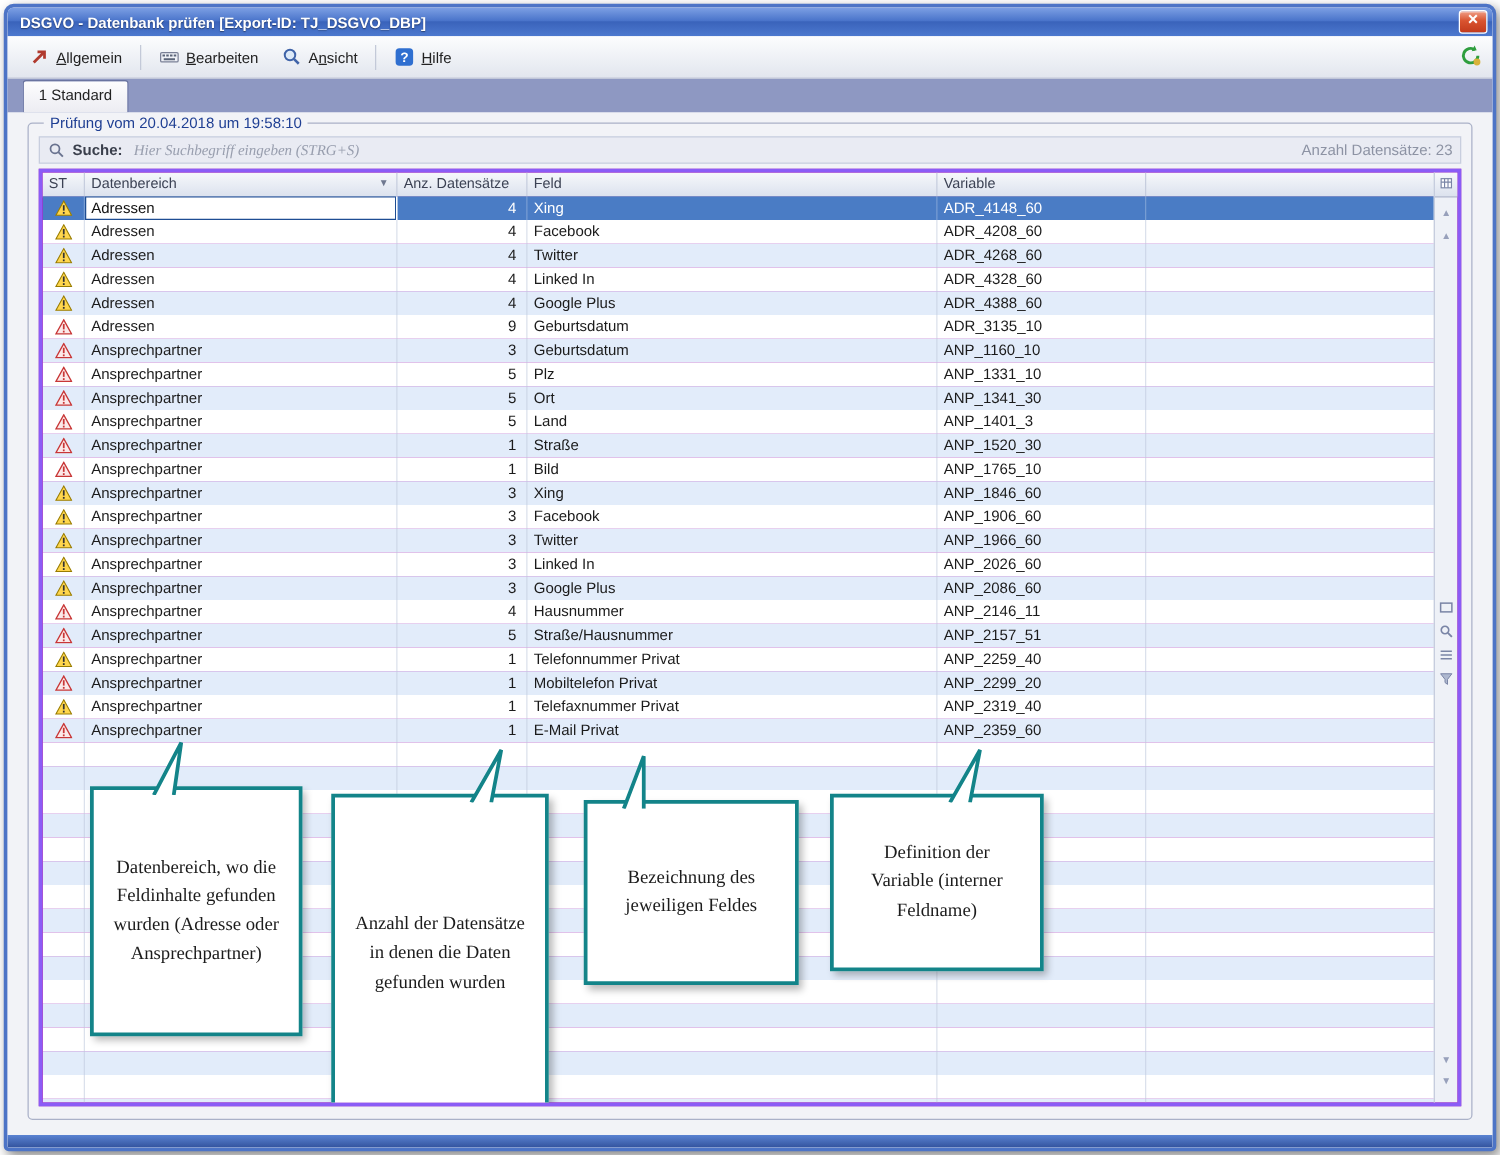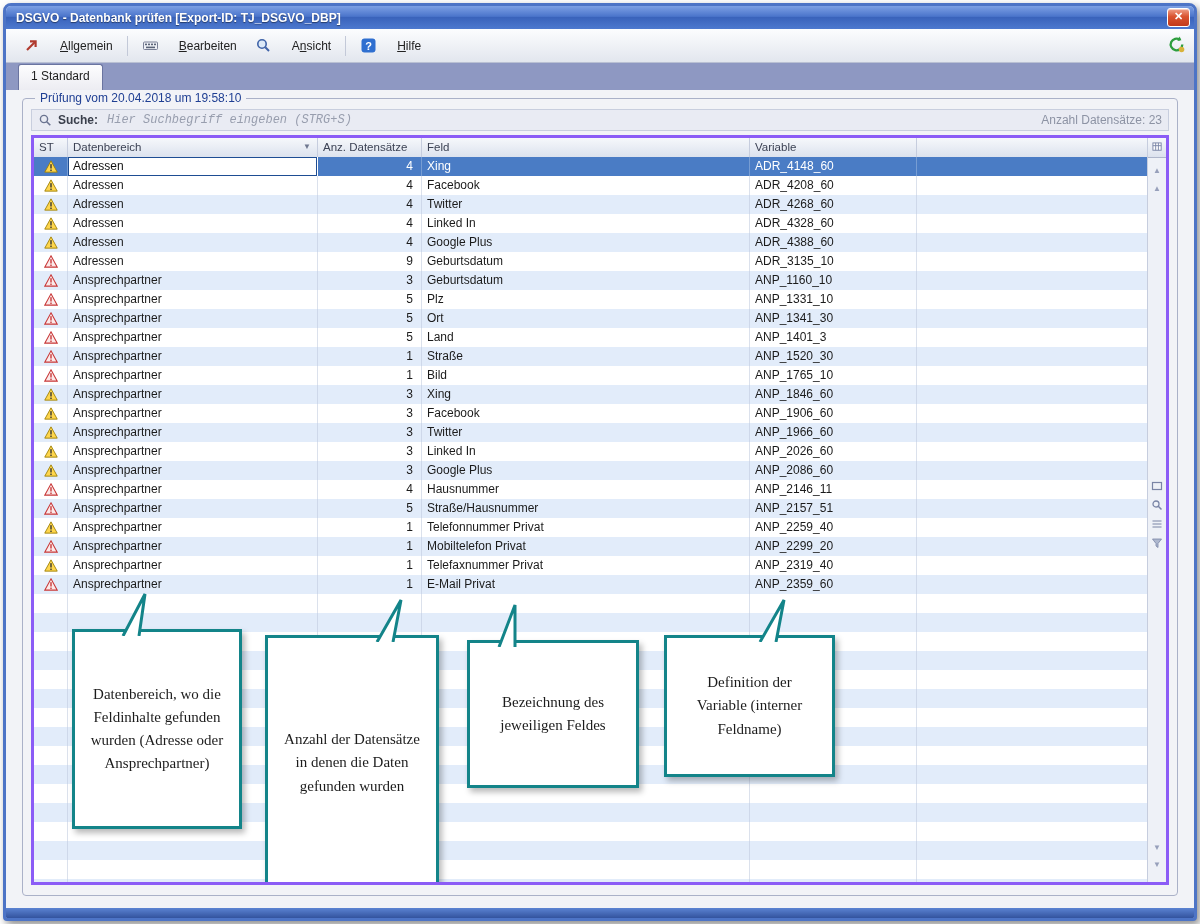--- a/index.html
+++ b/index.html
@@ -16,21 +16,21 @@
   .title-text{color:#ffffff;font-size:12px;font-weight:bold;text-shadow:0 1px 1px rgba(0,0,0,.45);
     white-space:nowrap;flex:1;}
   .close-btn{width:21px;height:17px;border:1px solid #ffffff;border-radius:3px;
     background:linear-gradient(#f0a089 0%,#d9532f 45%,#c23a1c 100%);
     color:#fff;font-size:11px;font-weight:bold;line-height:15px;text-align:center;cursor:default;
     box-shadow:inset 0 1px 0 rgba(255,255,255,.5);}
 
   
   .toolbar{height:33px;flex:0 0 33px;display:flex;align-items:center;gap:4px;padding:0 10px;
     background:linear-gradient(#fcfdfe,#e2e6ee);border-bottom:1px solid #b9c0d3;position:relative;}
-  .tb-item{display:flex;align-items:center;gap:20px;padding:3px 7px;border-radius:3px;font-size:12px;color:#222;}
+  .tb-item{display:flex;align-items:center;gap:5px;padding:3px 7px;border-radius:3px;font-size:12px;color:#222;}
   .tb-item u{text-decoration:underline;}
   .tb-sep{width:1px;height:20px;background:#c3c9d8;margin:0 3px;}
   .tb-right{position:absolute;right:10px;top:6px;}
   .icon16{width:17px;height:17px;display:inline-block;}
 
   
   .tabband{height:27px;flex:0 0 27px;background:#8e98c2;display:flex;align-items:flex-end;padding:0 0 0 12px;}
   .tab{height:21px;background:linear-gradient(#fdfdfe,#ececf2);border:1px solid #6a74a0;border-bottom:none;
     border-radius:3px 3px 0 0;padding:4px 12px 0 12px;font-size:12px;color:#222;}
 
@@ -40,21 +40,21 @@
     border:1px solid #aab1c8;border-radius:4px;}
   .groupbox-title{position:absolute;top:-8px;left:12px;background:#f2f3f7;padding:0 5px;
     font-size:12px;color:#1f3f93;}
 
   
   .searchbar{position:absolute;top:10px;left:8px;right:8px;height:20px;background:#e9ebf3;
     border:1px solid #c8cede;display:flex;align-items:center;padding:0 6px;}
   .searchbar .lens{margin-right:6px;display:flex;}
   .search-label{font-size:12px;font-weight:bold;color:#3a3f4c;margin-right:7px;}
   .search-input{flex:1;border:none;background:transparent;outline:none;
-    font-family:Liberation Mono, monospace;font-size:12px;font-style:italic;color:#be185d;}
+    font-family:Liberation Serif, serif;font-size:12px;font-style:italic;color:#be185d;}
   .search-input::placeholder{color:#989eae;font-style:italic;}
   .records-label{font-size:12px;color:#8d93a4;margin-left:12px;white-space:nowrap;}
 
   
   .grid{position:absolute;top:36px;left:8px;right:8px;bottom:10px;background:#a21caf;
     border:3px solid #8b5cf6;overflow:hidden;}
   .grid-header{position:absolute;top:0;left:0;right:18px;height:19px;display:grid;
     grid-template-columns:34px 250px 104px 328px 167px minmax(0,1fr);
     background:linear-gradient(#f6f8fb,#dce2ee);border-bottom:1px solid #aeb6cb;}
   .h-cell{font-size:11.5px;color:#3c4254;padding:0 5px;line-height:18px;

